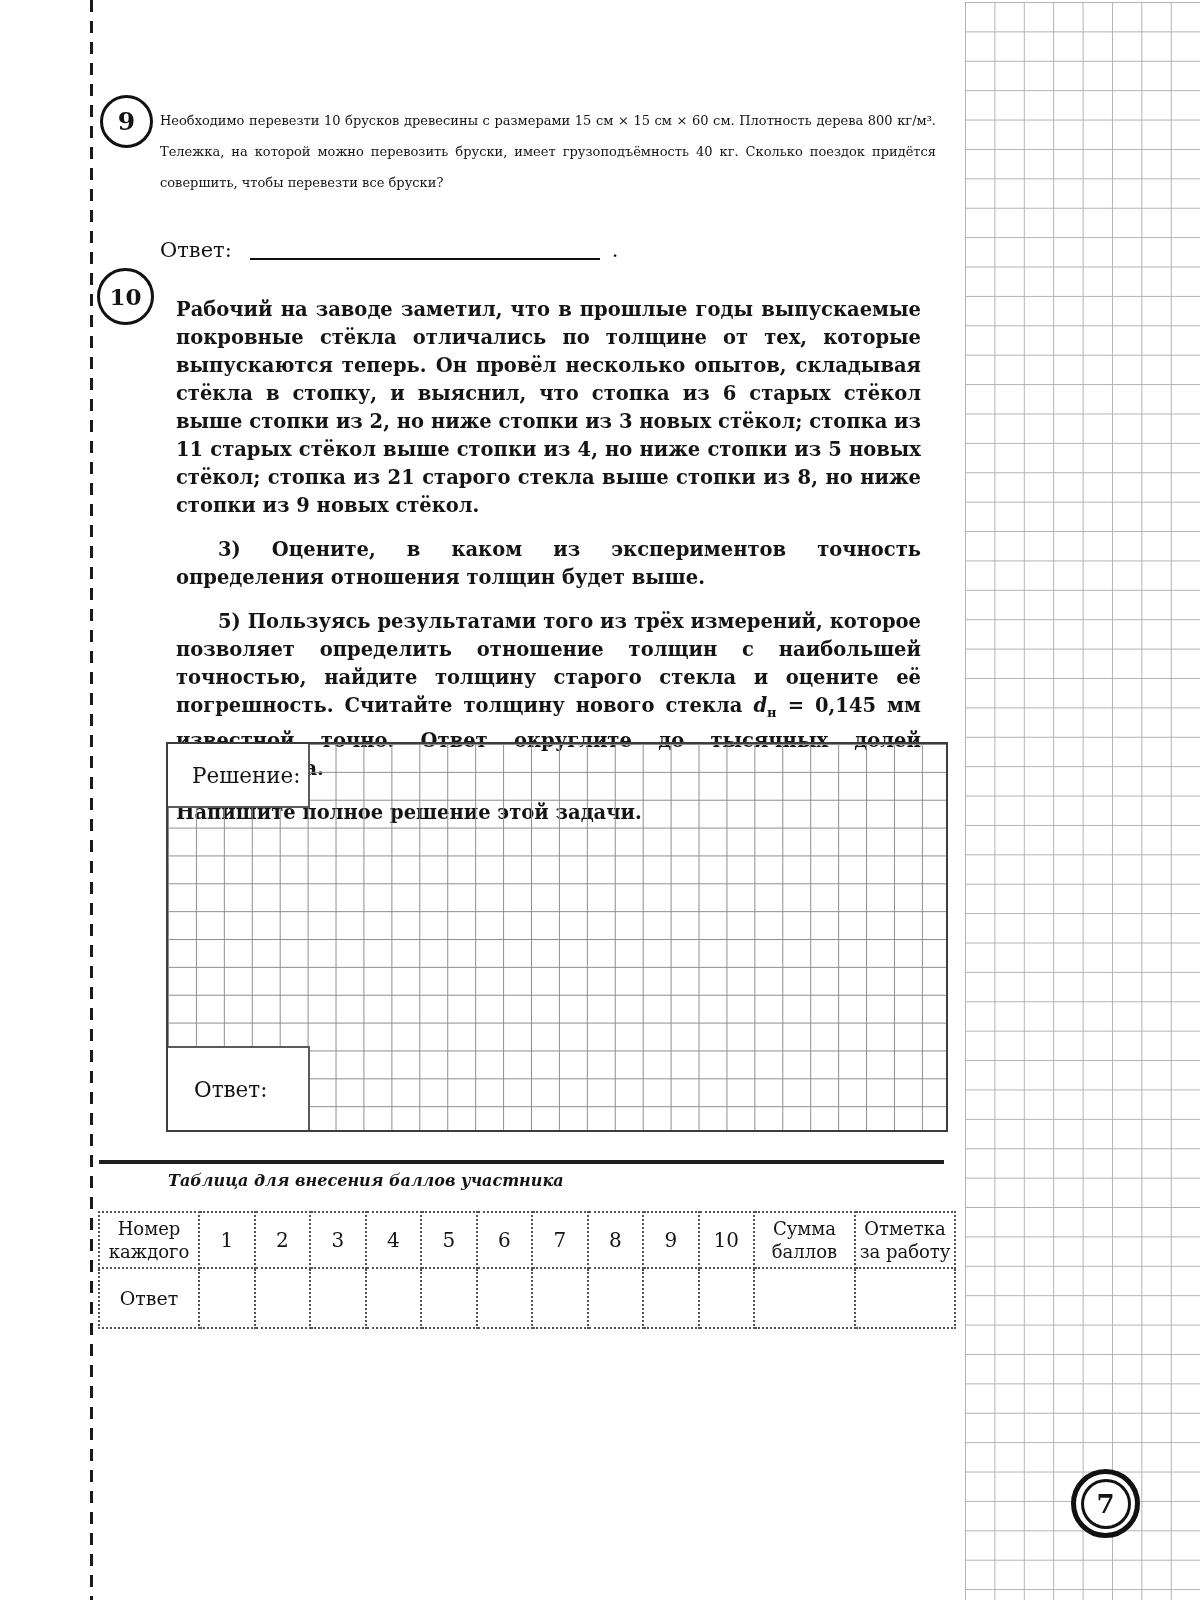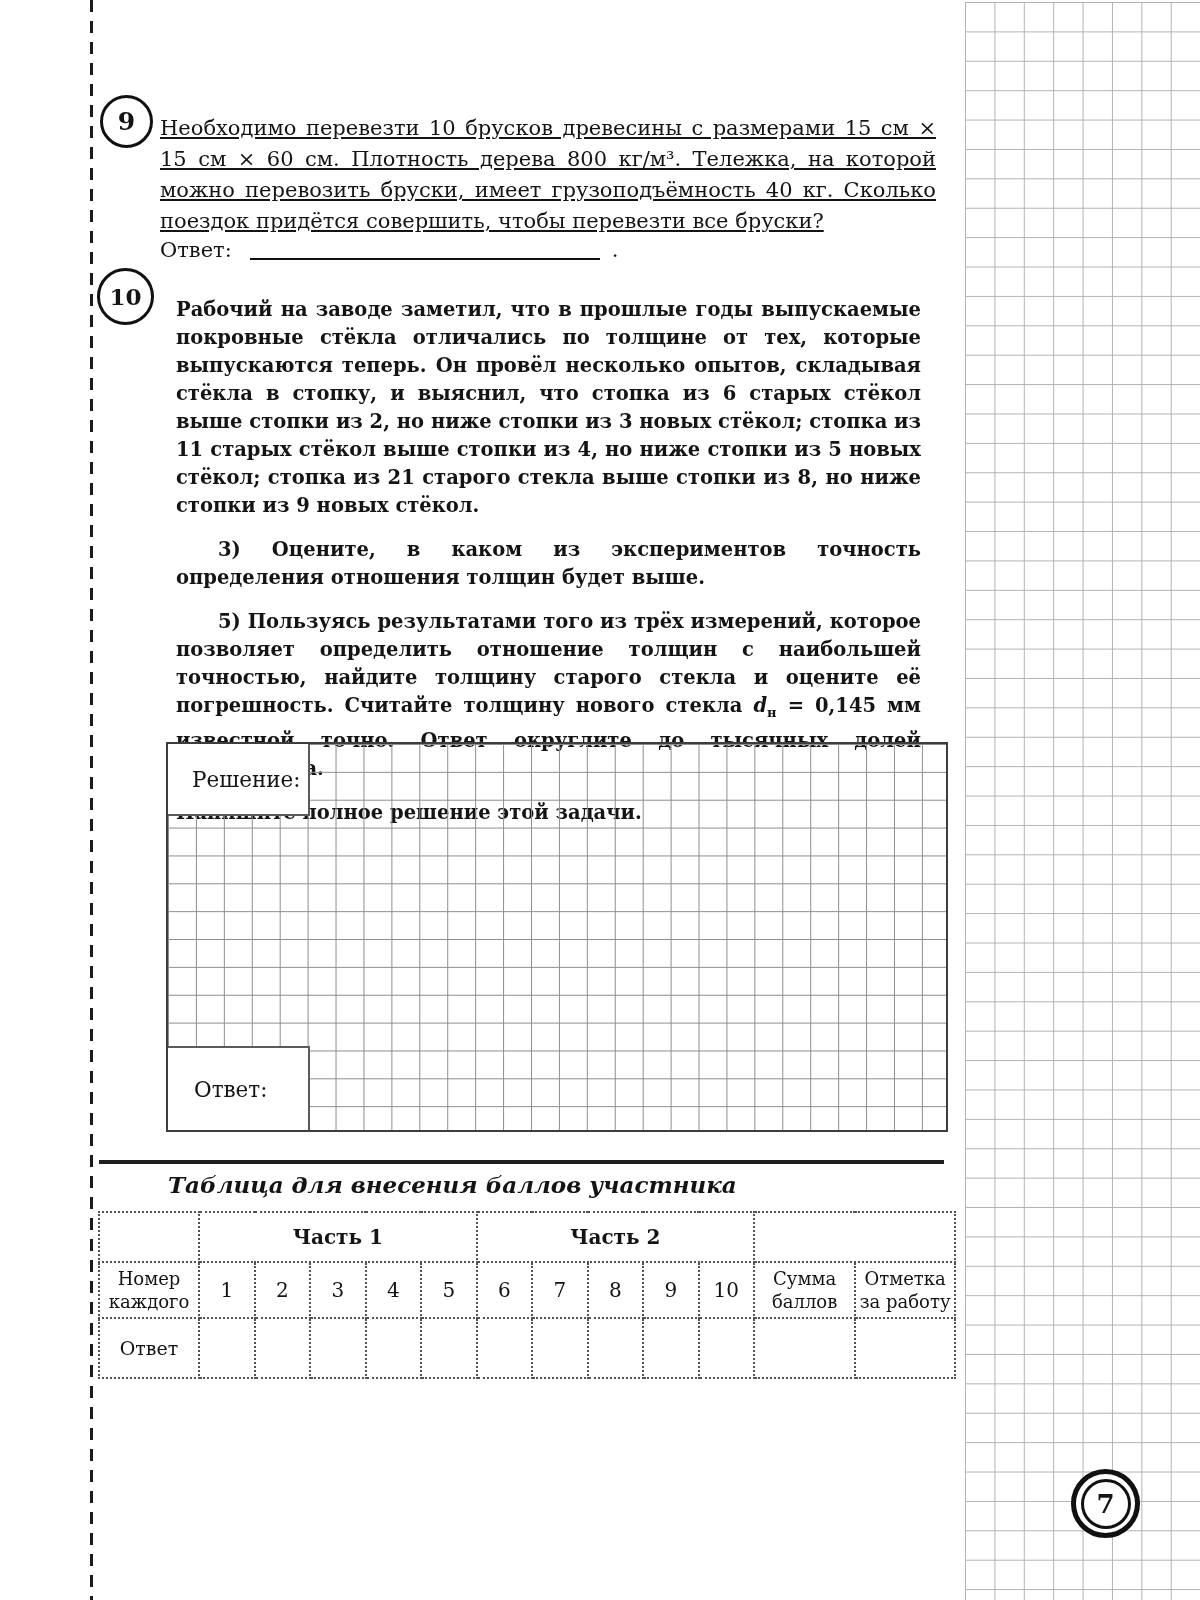--- a/index.html
+++ b/index.html
@@ -26,21 +26,21 @@
     position:absolute;box-sizing:border-box;background:#fff;
     border:3px solid #111;border-radius:50%;
     display:flex;align-items:center;justify-content:center;
     font-weight:bold;
   }
   #badge9{left:100px;top:95px;width:53px;height:53px;font-size:25px;}
   #badge10{left:97px;top:268px;width:57px;height:57px;font-size:23px;}
 
   .p9-text{
     position:absolute;left:160px;top:92px;width:776px;
-    font-size:21px;line-height:31px;text-align:justify;text-decoration:underline;
+    font-size:13px;line-height:31px;text-align:justify;
   }
   .answer-row{
     position:absolute;left:160px;top:232px;height:30px;
     font-size:21px;display:flex;align-items:flex-end;
   }
   .answer-blank{
     display:inline-block;width:350px;height:24px;
     border-bottom:2px solid #111;margin:0 12px 2px 18px;
   }
 
@@ -56,38 +56,38 @@
   
   .solution-box{
     position:absolute;left:166px;top:742px;width:782px;height:390px;
     box-sizing:border-box;border:2px solid #3d3d3d;
     background-image:
       linear-gradient(to right,#8e8e8e 1px,transparent 1px),
       linear-gradient(to bottom,#8e8e8e 1px,transparent 1px);
     background-size:27.93px 27.86px;
   }
   .sol-label{
-    position:absolute;left:0;top:0;width:142px;height:72px;background:#fff;
+    position:absolute;left:0;top:0;width:142px;height:64px;background:#fff;
     border-right:2px solid #5a5a5a;border-bottom:2px solid #5a5a5a;
     box-sizing:border-box;display:flex;align-items:center;
     padding-left:24px;font-size:21.5px;
   }
   .ans-label{
     position:absolute;left:0;bottom:0;width:142px;height:84px;background:#fff;
     border-right:2px solid #5a5a5a;border-top:2px solid #5a5a5a;
     box-sizing:border-box;display:flex;align-items:center;
     padding-left:26px;font-size:21.5px;
   }
 
   .divider{
     position:absolute;left:99px;top:1160px;width:845px;height:4px;background:#1f1f1f;
   }
   .table-title{
     position:absolute;left:168px;top:1171px;
-    font-size:23px;font-style:italic;font-weight:bold;
+    font-size:16px;font-style:italic;font-weight:bold;
   }
   table.score{
     position:absolute;left:98px;top:1211px;width:856px;
     border-collapse:collapse;table-layout:fixed;font-size:19px;
   }
   table.score td{
     border:2px dotted #525252;text-align:center;vertical-align:middle;
     padding:0;overflow:hidden;
   }
   tr.r1{height:50px;}
@@ -161,26 +161,20 @@
       <col style="width:55.5px">
     <col style="width:55.5px">
       <col style="width:55.5px">
       <col style="width:55.5px">
       <col style="width:55.5px">
       <col style="width:55.5px">
     <col style="width:101px">
     <col style="width:100px">
   </colgroup>
   <tbody>
-      <tr class="r1">
-    <td></td>
-    <td colspan="5" class="part-head">Часть 1</td>
-    <td colspan="5" class="part-head">Часть 2</td>
-    <td colspan="2"></td>
-  </tr>
   <tr class="r2">
     <td class="small-head">Номер каждого</td>
     <td class="num-cell">1</td>
     <td class="num-cell">2</td>
     <td class="num-cell">3</td>
     <td class="num-cell">4</td>
     <td class="num-cell">5</td>
     <td class="num-cell">6</td>
     <td class="num-cell">7</td>
     <td class="num-cell">8</td>

